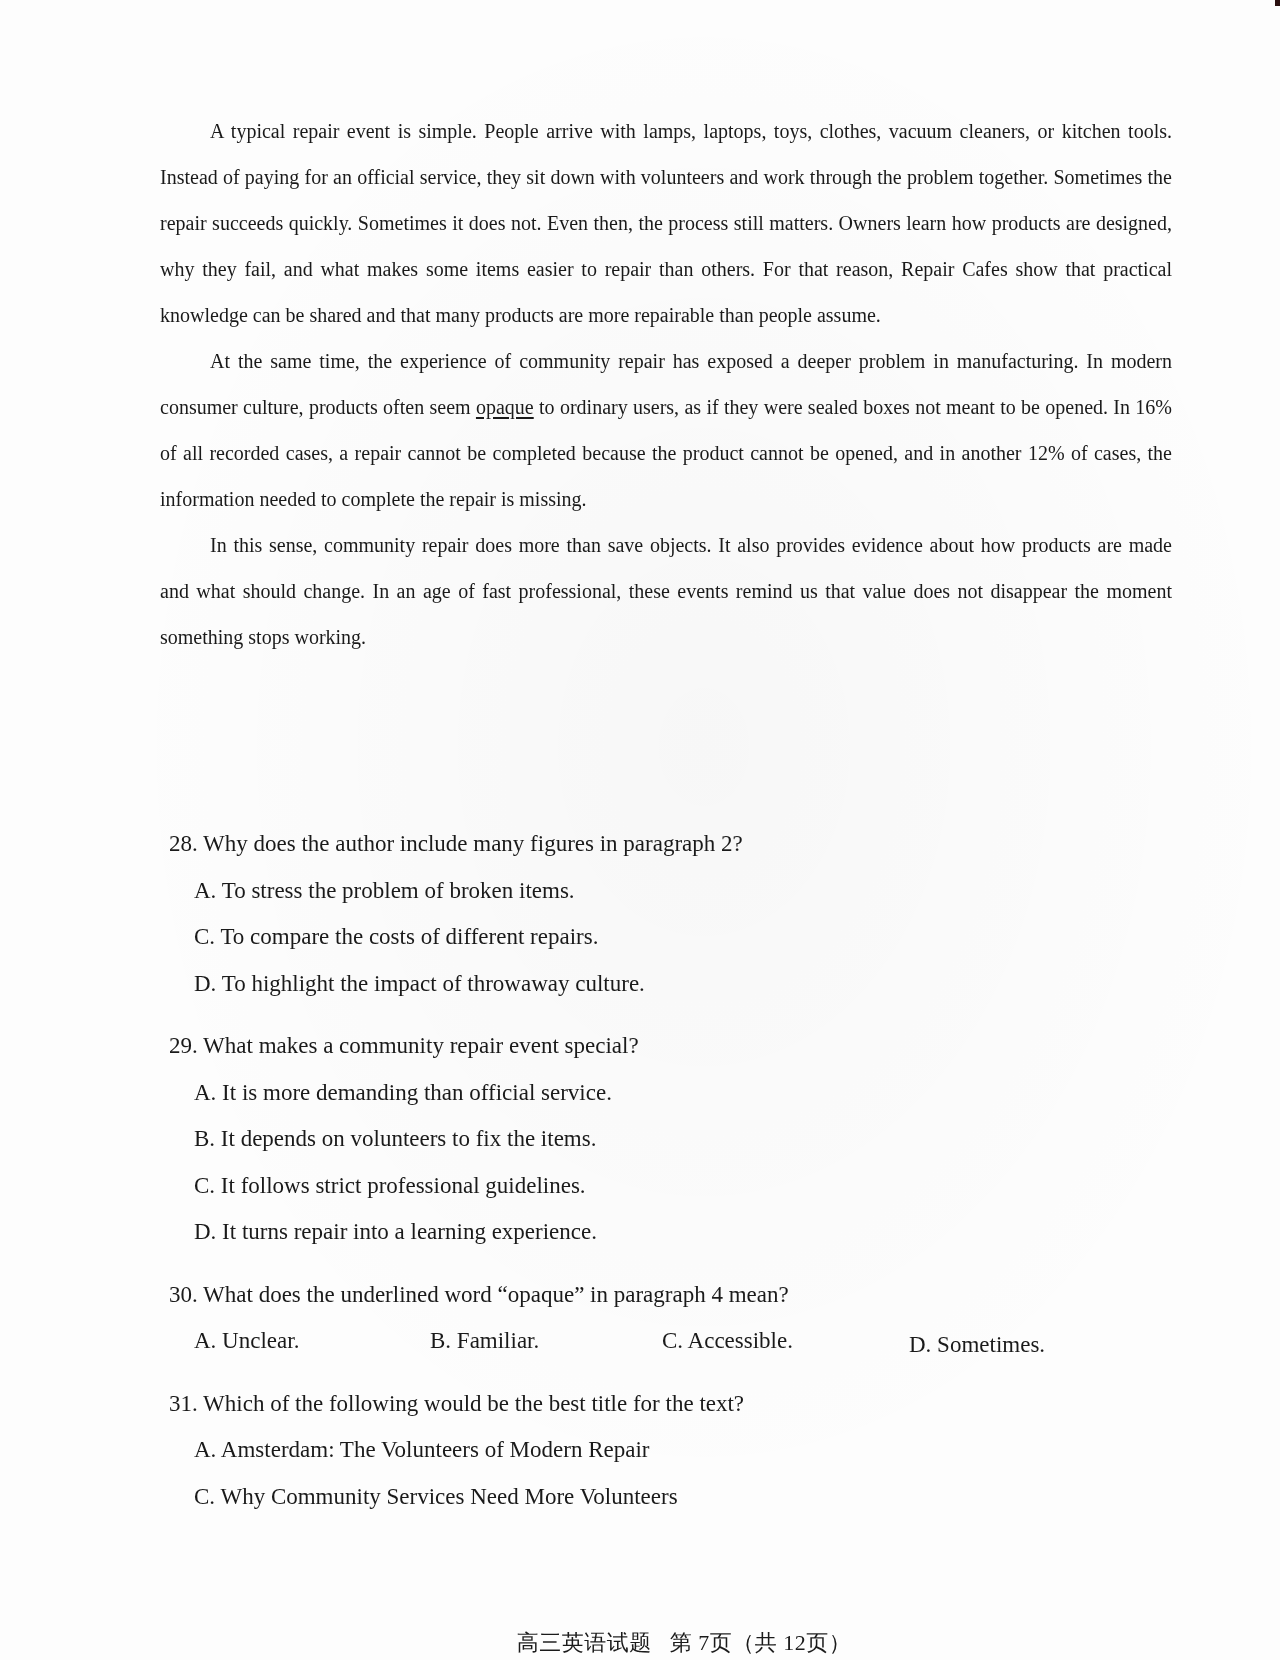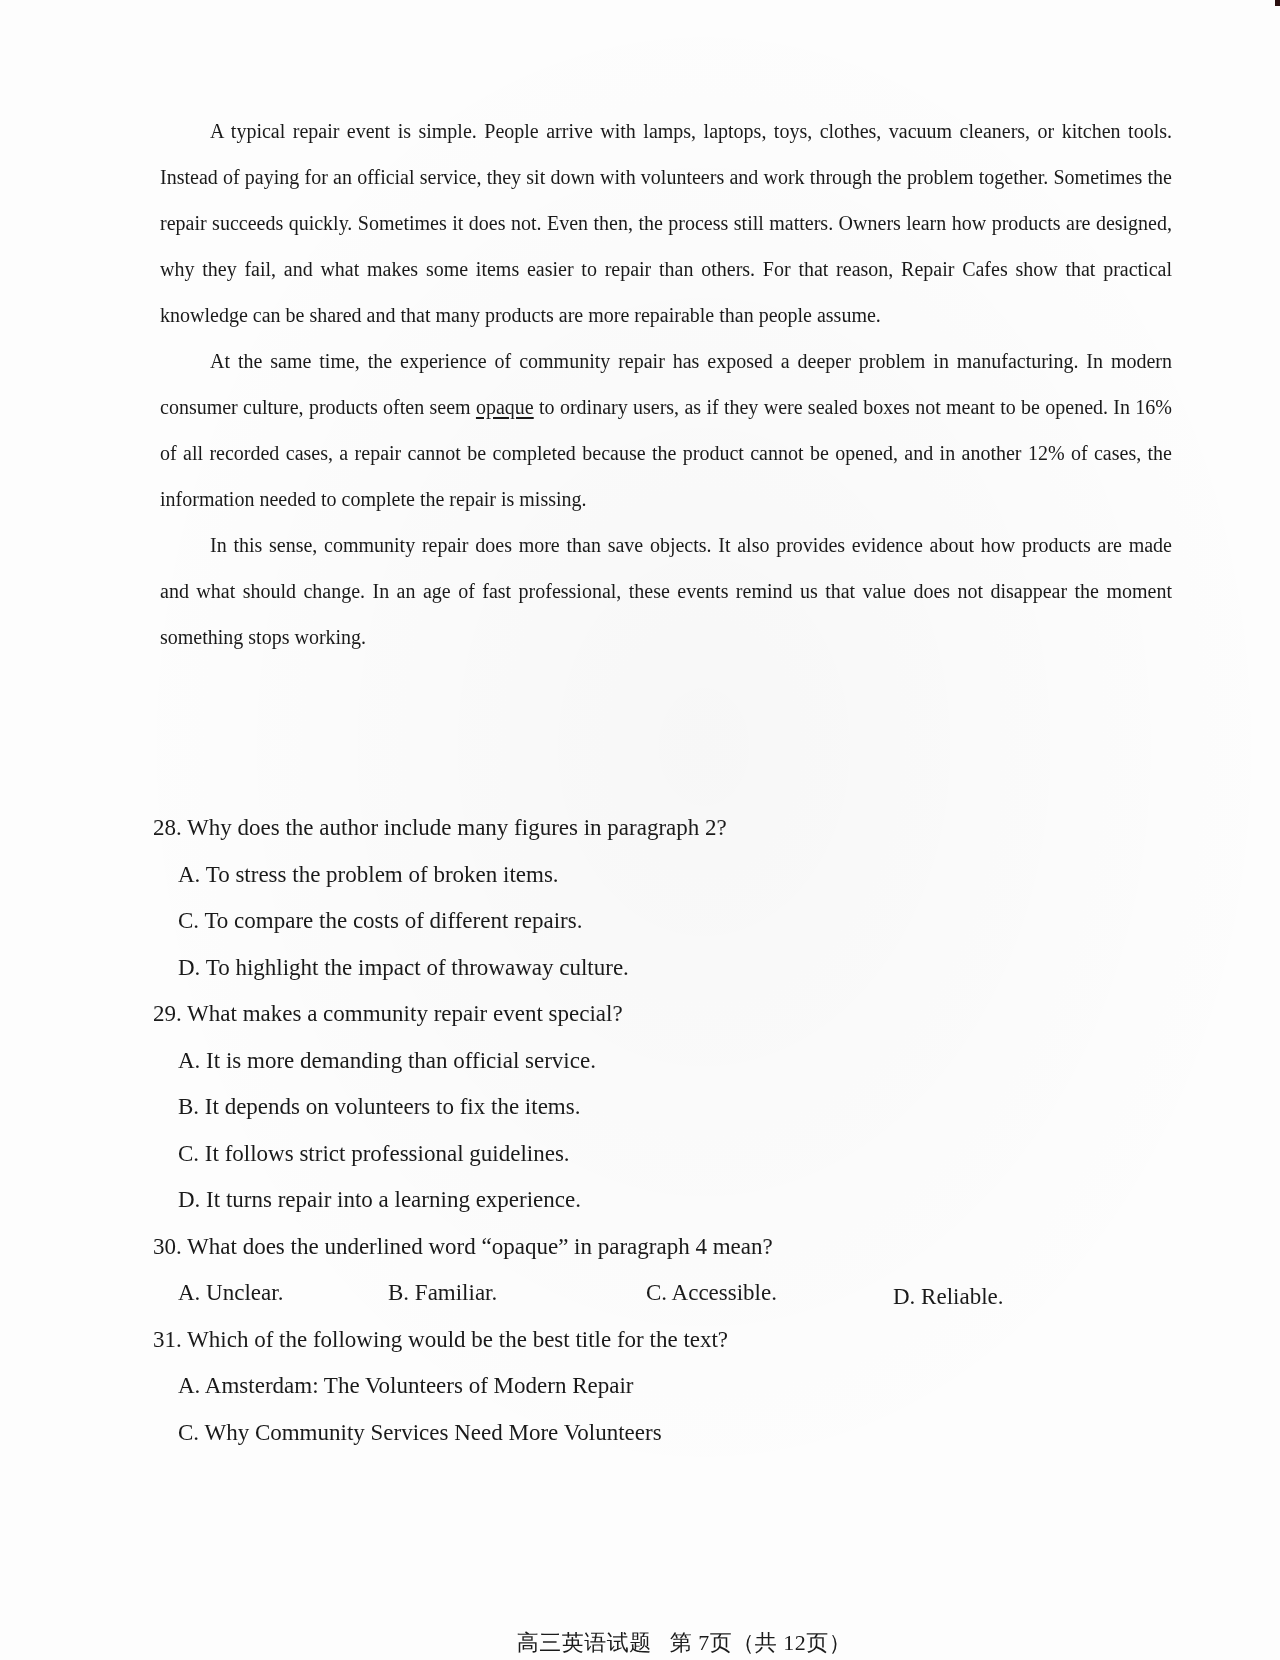--- a/index.html
+++ b/index.html
@@ -49,21 +49,21 @@
       text-underline-offset: 3px;
     }
     .questions {
       position: absolute;
       left: 153px;
       top: 805px;
       width: 1010px;
       font-size: 23px;
     }
     .question {
-      margin: 0;
+      margin: 16px;
     }
     .q-stem {
       height: 46.5px;
       line-height: 46.5px;
       white-space: nowrap;
     }
     .q-option {
       height: 46.5px;
       line-height: 46.5px;
       padding-left: 25px;
@@ -74,21 +74,21 @@
       line-height: 46.5px;
       padding-left: 25px;
       position: relative;
       white-space: nowrap;
     }
     .options-row span {
       position: absolute;
       top: 0;
     }
     .opt-a { left: 25px; }
-    .opt-b { left: 235px; }
+    .opt-b { left: 261px; }
     .opt-c { left: 493px; }
     .opt-d { left: 740px; top: 4px !important; }
     .footer {
       position: absolute;
       left: 8px;
       width: 1280px;
       top: 1628px;
       text-align: center;
       font-size: 22px;
       letter-spacing: 0.5px;
@@ -125,21 +125,21 @@
       <div class="q-option">C. It follows strict professional guidelines.</div>
       <div class="q-option">D. It turns repair into a learning experience.</div>
     </div>
 
     <div class="question">
       <div class="q-stem">30. What does the underlined word “opaque” in paragraph 4 mean?</div>
       <div class="options-row">
         <span class="opt-a">A. Unclear.</span>
         <span class="opt-b">B. Familiar.</span>
         <span class="opt-c">C. Accessible.</span>
-        <span class="opt-d">D. Reliable.</span>
+        <span class="opt-d">D. Sometimes.</span>
       </div>
     </div>
 
     <div class="question">
       <div class="q-stem">31. Which of the following would be the best title for the text?</div>
       <div class="q-option">A. Amsterdam: The Volunteers of Modern Repair</div>
       <div class="q-option">C. Why Community Services Need More Volunteers</div>
     </div>
   </div>
 

